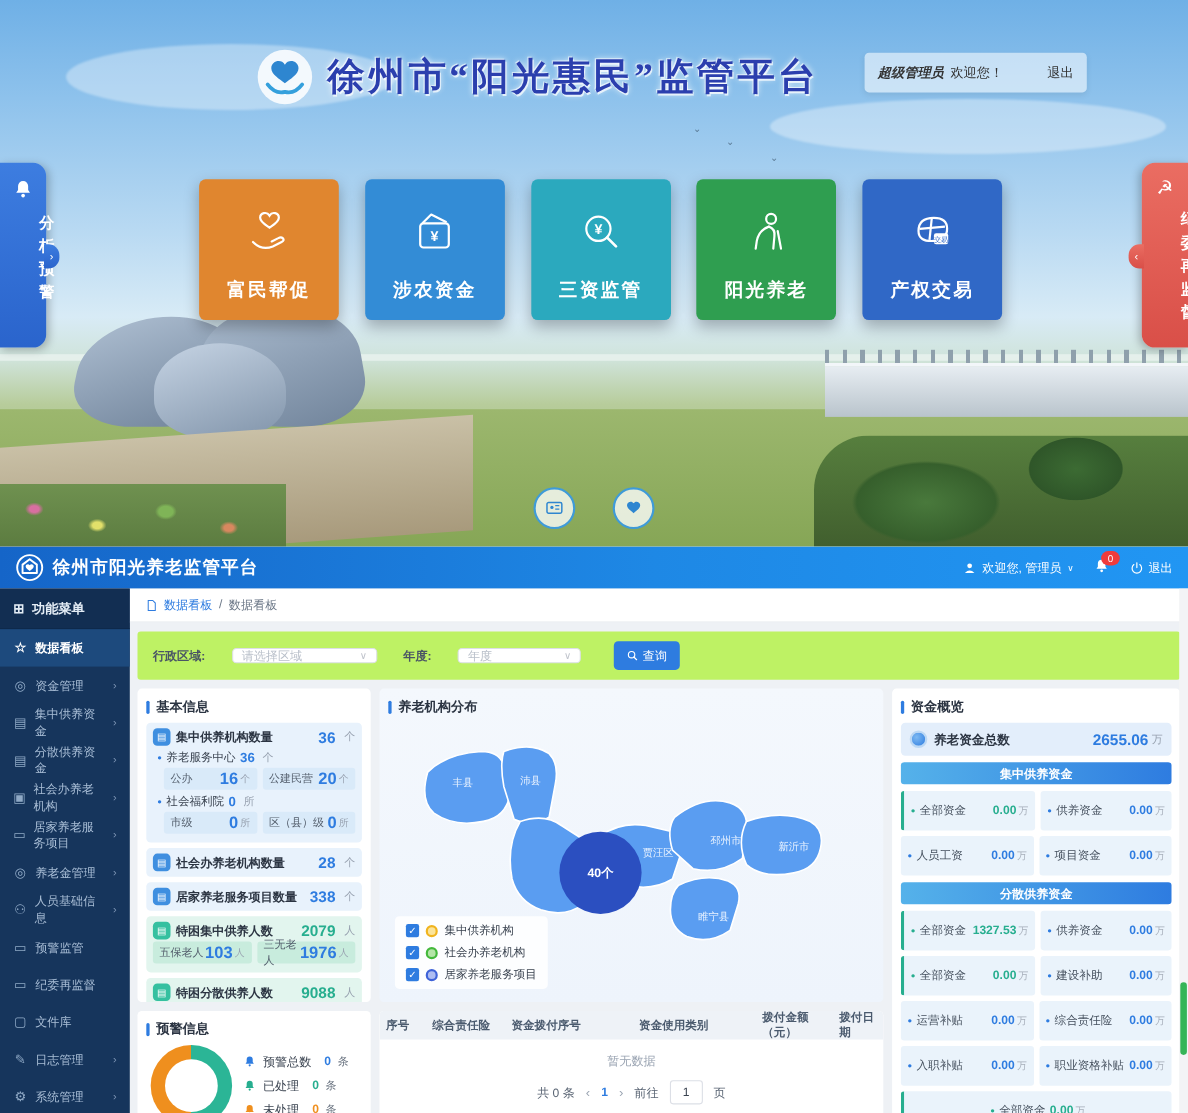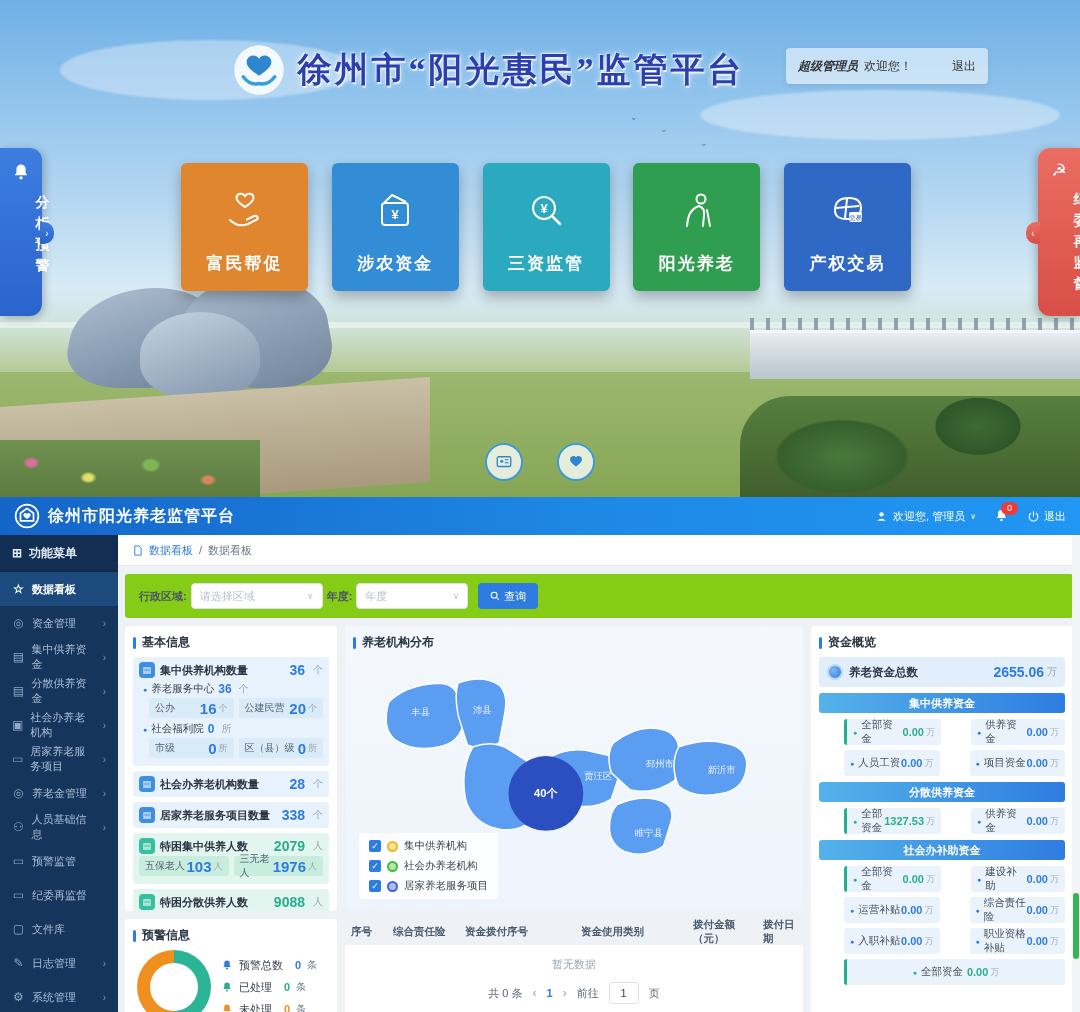--- a/index.html
+++ b/index.html
@@ -79,23 +79,23 @@
     border-bottom:1px solid #0f2a4b;background:#122e52;gap:7px;}
   .side-item{height:34px;display:flex;align-items:center;padding:0 12px;color:#a9bed6;font-size:11px;cursor:pointer;gap:7px;}
   .side-item .si-icon{width:13px;font-size:12px;text-align:center;color:#8fa9c6;}
   .side-item.active{background:#1d4a7d;color:#fff;font-weight:bold;}
   .side-item.active .si-icon{color:#fff;}
   .side-item .arrow{margin-left:auto;font-size:10px;color:#7e95b5;}
 
   .content{flex:1;position:relative;overflow:hidden;}
   .crumb-bar{height:30px;background:#fff;border-bottom:1px solid #e6e9ee;display:flex;align-items:center;padding:0 14px;font-size:11px;color:#6a7686;gap:6px;}
   .crumb-bar .doc{color:#2e7ce0;}
-  .filter-card{margin:8px 7px 0 7px;background:#84cc16;border-radius:3px;height:44px;display:flex;align-items:center;padding:0 14px;gap:4px;box-sizing:border-box;}
+  .filter-card{margin:8px 7px 0 7px;background:#bef264;border-radius:3px;height:44px;display:flex;align-items:center;padding:0 14px;gap:24px;box-sizing:border-box;}
   .f-label-txt{font-size:11px;color:#4a5565;font-weight:bold;}
-  .select{width:132px;height:26px;border:1px solid #dcdfe6;border-radius:4px;background:#fff;display:flex;align-items:center;
+  .select{width:132px;height:14px;border:1px solid #dcdfe6;border-radius:4px;background:#fff;display:flex;align-items:center;
     padding:0 8px;font-size:11px;color:#b8bfc9;box-sizing:border-box;cursor:pointer;}
   .select.small{width:112px;}
   .select .caret{margin-left:auto;color:#c0c4cc;font-size:9px;}
   .btn-search{height:26px;background:#2e7ce0;color:#fff;border:none;border-radius:4px;font-size:11px;display:flex;align-items:center;
     gap:4px;padding:0 12px;cursor:pointer;margin-left:6px;}
 
   .grid{display:flex;gap:8px;margin:8px 7px 0 7px;}
   .col-left{width:212px;flex:0 0 auto;display:flex;flex-direction:column;gap:8px;}
   .col-mid{width:458px;flex:0 0 auto;display:flex;flex-direction:column;gap:8px;}
   .col-right{width:262px;flex:0 0 auto;}
@@ -159,21 +159,21 @@
 
   
   .p-funds{height:404px;overflow:hidden;}
   .fund-total{background:#e3eefb;border-radius:4px;height:30px;display:flex;align-items:center;padding:0 8px;margin-bottom:6px;}
   .ft-ico{width:16px;height:16px;border-radius:50%;background:radial-gradient(circle at 35% 35%,#7db9f2,#2e7ce0);margin-right:6px;border:2px solid #bcd8f4;box-sizing:border-box;}
   .ft-label{font-size:11.5px;font-weight:bold;color:#2b3442;}
   .ft-val{margin-left:auto;font-size:14px;font-weight:bold;color:#2e7ce0;}
   .sec-head{height:20px;border-radius:3px;background:linear-gradient(90deg,#55b2ea,#2e7ce0);color:#fff;font-size:11px;font-weight:bold;
     display:flex;align-items:center;justify-content:center;margin:6px 0;}
   .f-row{display:flex;gap:5px;margin-bottom:5px;}
-  .f-cell{flex:1;background:#eaf3fb;border-radius:3px;height:26px;display:flex;align-items:center;padding:0 6px;font-size:10.5px;box-sizing:border-box;margin-left:25px;}
+  .f-cell{flex:1;background:#eaf3fb;border-radius:3px;height:36px;display:flex;align-items:center;padding:0 6px;font-size:10.5px;box-sizing:border-box;}
   .f-cell .dotc{font-size:7px;margin-right:4px;}
   .d-blue{color:#2e7ce0;}
   .d-green{color:#27ae8f;}
   .f-cell .fl{color:#45505e;}
   .f-cell .fv{margin-left:auto;font-weight:bold;font-size:11px;}
   .f-cell .fu{color:#a6aeba;font-size:9px;margin-left:2px;}
   .gb{border-left:3px solid #27ae8f;}
   .f-cell.center{justify-content:center;}
   .f-cell.center .fv{margin-left:4px;}
 
@@ -681,21 +681,20 @@
                   <span class="fu">万</span>
                 </div>
                 <div class="f-cell">
                   <span class="dotc d-blue">●</span>
                   <span class="fl">供养资金</span>
                   <span class="fv d-blue">0.00</span>
                   <span class="fu">万</span>
                 </div>
               </div>
 
-              <div class="sec-head">社会办补助资金</div>
               <div class="f-row">
                 <div class="f-cell gb">
                   <span class="dotc d-green">●</span>
                   <span class="fl d-green">全部资金</span>
                   <span class="fv d-green">0.00</span>
                   <span class="fu">万</span>
                 </div>
                 <div class="f-cell">
                   <span class="dotc d-blue">●</span>
                   <span class="fl">建设补助</span>

